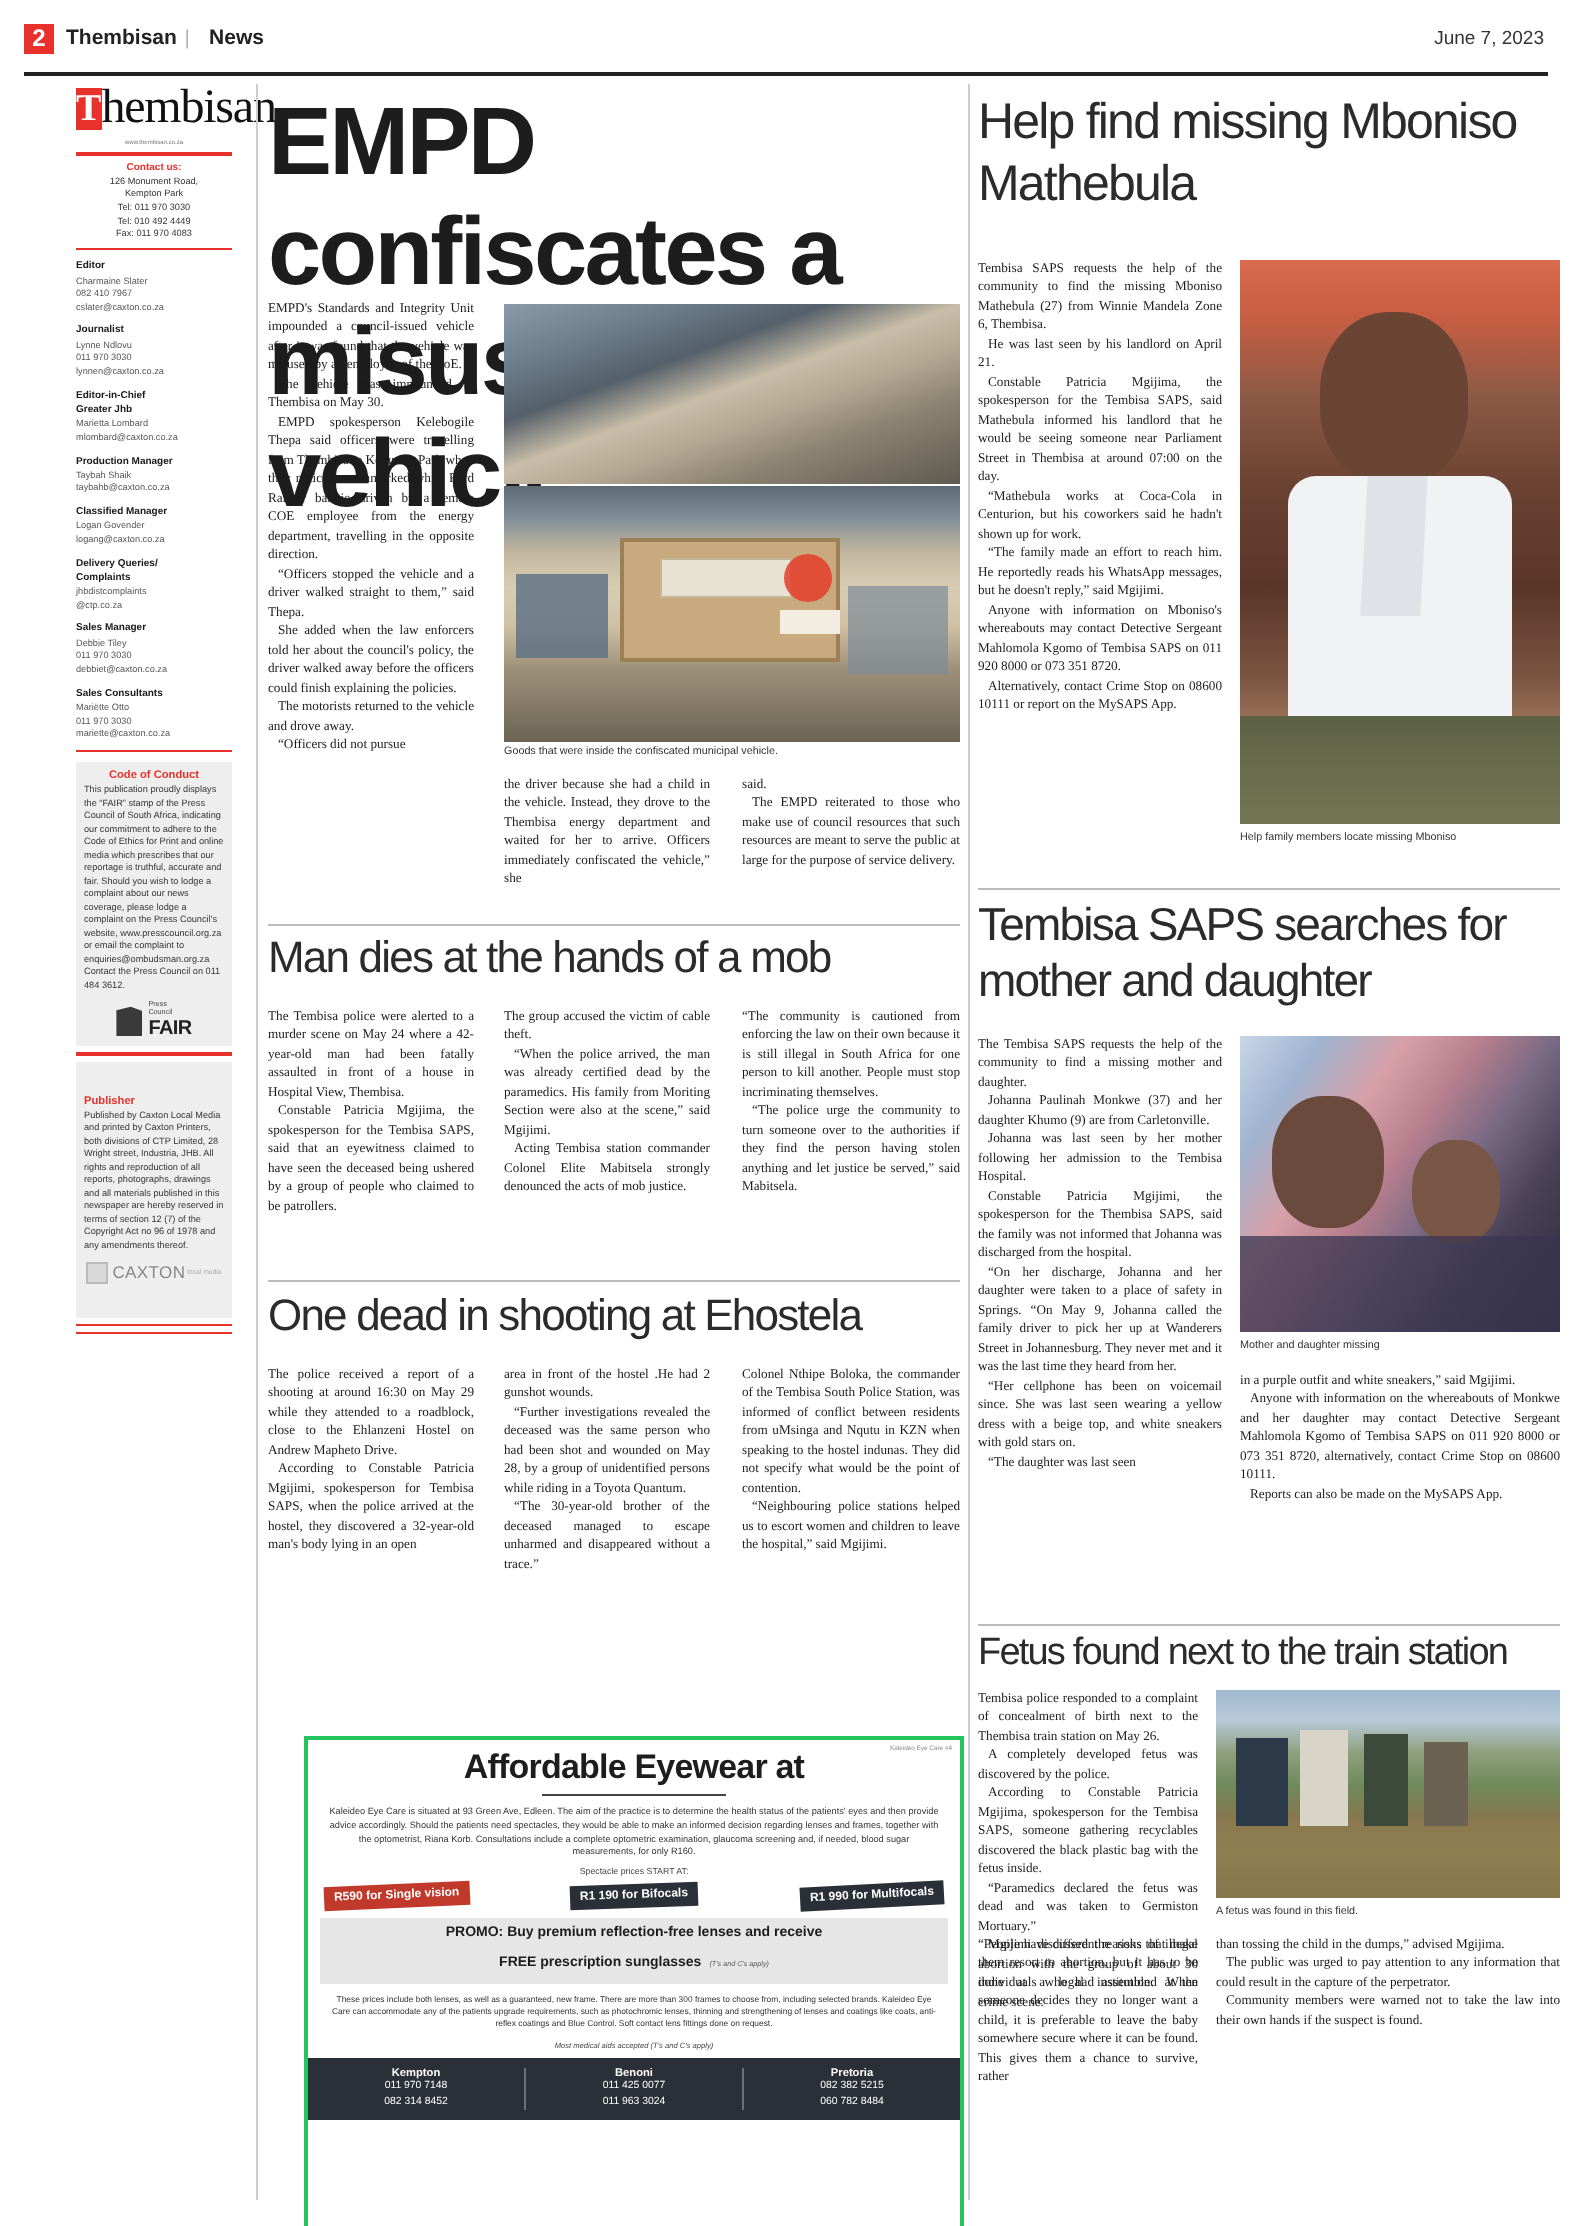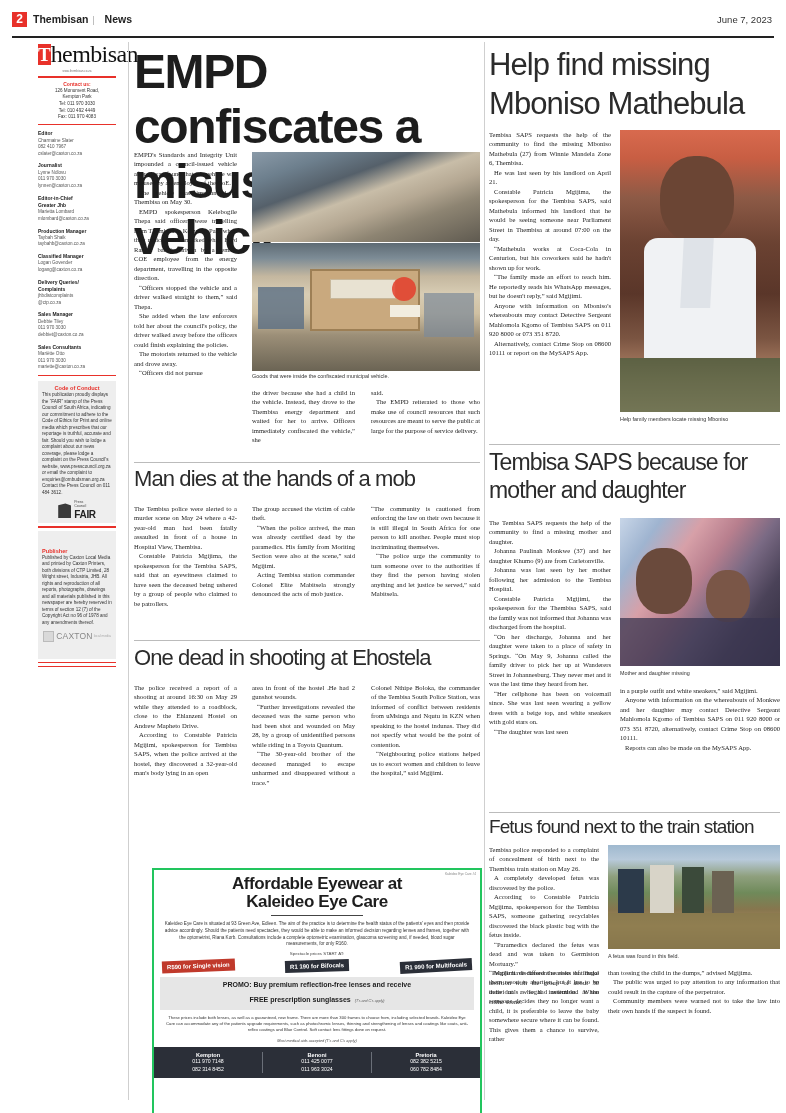--- a/index.html
+++ b/index.html
@@ -374,21 +374,21 @@
 <div class="body-col" style="position:absolute; left:252px; top:683px; width:103px;">
   <p class="first">area in front of the hostel .He had 2 gunshot wounds.</p>
   <p>“Further investigations revealed the deceased was the same person who had been shot and wounded on May 28, by a group of unidentified persons while riding in a Toyota Quantum.</p>
   <p>“The 30-year-old brother of the deceased managed to escape unharmed and disappeared without a trace.”</p>
 </div>
 <div class="body-col" style="position:absolute; left:371px; top:683px; width:109px;">
   <p class="first">Colonel Nthipe Boloka, the commander of the Tembisa South Police Station, was informed of conflict between residents from uMsinga and Nqutu in KZN when speaking to the hostel indunas. They did not specify what would be the point of contention.</p>
   <p>“Neighbouring police stations helped us to escort women and children to leave the hospital,” said Mgijimi.</p>
 </div>
 
-<div style="position:absolute; left:489px; top:46px; width:290px; font-size:31px; line-height:1.25;" class="hl-light">Help find missing Mboniso Mathebula</div>
+<div style="position:absolute; left:489px; top:46px; width:290px; font-size:25px; line-height:1.25;" class="hl-light">Help find missing Mboniso Mathebula</div>
 
 <div class="body-col" style="position:absolute; left:489px; top:130px; width:122px;">
   <p class="first">Tembisa SAPS requests the help of the community to find the missing Mboniso Mathebula (27) from Winnie Mandela Zone 6, Thembisa.</p>
   <p>He was last seen by his landlord on April 21.</p>
   <p>Constable Patricia Mgijima, the spokesperson for the Tembisa SAPS, said Mathebula informed his landlord that he would be seeing someone near Parliament Street in Thembisa at around 07:00 on the day.</p>
   <p>“Mathebula works at Coca-Cola in Centurion, but his coworkers said he hadn't shown up for work.</p>
   <p>“The family made an effort to reach him. He reportedly reads his WhatsApp messages, but he doesn't reply,” said Mgijimi.</p>
   <p>Anyone with information on Mboniso's whereabouts may contact Detective Sergeant Mahlomola Kgomo of Tembisa SAPS on 011 920 8000 or 073 351 8720.</p>
   <p>Alternatively, contact Crime Stop on 08600 10111 or report on the MySAPS App.</p>
 </div>
@@ -396,21 +396,21 @@
 <div class="photo ph-portrait" style="left:620px; top:130px; width:160px; height:282px;">
   <div style="position:absolute; left:40px; top:26px; width:74px; height:86px; background:#6b4534; border-radius:46% 46% 44% 44%;"></div>
   <div style="position:absolute; left:24px; top:108px; width:112px; height:120px; background:#f0f2f4; border-radius:14px 14px 0 0;"></div>
   <div style="position:absolute; left:62px; top:108px; width:30px; height:70px; background:#dfe3e8; transform:skewX(-3deg);"></div>
   <div style="position:absolute; left:0; top:228px; width:160px; height:54px; background:#3d5a3a; opacity:0.65;"></div>
 </div>
 <div class="caption" style="position:absolute; left:620px; top:416px; width:160px;">Help family members locate missing Mboniso</div>
 
 <div class="hrule-thin" style="position:absolute; left:489px; top:444px; width:291px;"></div>
 
-<div style="position:absolute; left:489px; top:448px; width:295px; font-size:23px; line-height:1.22;" class="hl-light">Tembisa SAPS because for mother and daughter</div>
+<div style="position:absolute; left:489px; top:448px; width:295px; font-size:23px; line-height:1.22;" class="hl-light">Tembisa SAPS searches for mother and daughter</div>
 
 <div class="body-col" style="position:absolute; left:489px; top:518px; width:122px;">
   <p class="first">The Tembisa SAPS requests the help of the community to find a missing mother and daughter.</p>
   <p>Johanna Paulinah Monkwe (37) and her daughter Khumo (9) are from Carletonville.</p>
   <p>Johanna was last seen by her mother following her admission to the Tembisa Hospital.</p>
   <p>Constable Patricia Mgijimi, the spokesperson for the Thembisa SAPS, said the family was not informed that Johanna was discharged from the hospital.</p>
   <p>“On her discharge, Johanna and her daughter were taken to a place of safety in Springs. “On May 9, Johanna called the family driver to pick her up at Wanderers Street in Johannesburg. They never met and it was the last time they heard from her.</p>
   <p>“Her cellphone has been on voicemail since. She was last seen wearing a yellow dress with a beige top, and white sneakers with gold stars on.</p>
   <p>“The daughter was last seen</p>
 </div>
@@ -454,21 +454,20 @@
 </div>
 <div class="body-col" style="position:absolute; left:608px; top:968px; width:172px;">
   <p class="first">than tossing the child in the dumps,” advised Mgijima.</p>
   <p>The public was urged to pay attention to any information that could result in the capture of the perpetrator.</p>
   <p>Community members were warned not to take the law into their own hands if the suspect is found.</p>
 </div>
 
 <div class="ad-box">
   <div class="ad-tinytop">Kaleideo Eye Care #4</div>
   <div class="ad-title" style="margin-top:-1px;">Affordable Eyewear at</div>
-  <div class="ad-title">Kaleideo Eye Care</div>
   <div class="ad-divider"></div>
   <div class="ad-copy">Kaleideo Eye Care is situated at 93 Green Ave, Edleen. The aim of the practice is to determine the health status of the patients' eyes and then provide advice accordingly. Should the patients need spectacles, they would be able to make an informed decision regarding lenses and frames, together with the optometrist, Riana Korb. Consultations include a complete optometric examination, glaucoma screening and, if needed, blood sugar measurements, for only R160.</div>
   <div class="ad-start">Spectacle prices START AT:</div>
 
   <div class="price-row">
     <div class="price-tag red" style="transform:rotate(-2.5deg);">R590 for Single vision</div>
     <div class="price-tag" style="transform:rotate(-2deg);">R1 190 for Bifocals</div>
     <div class="price-tag" style="transform:rotate(-3deg);">R1 990 for Multifocals</div>
   </div>
 

